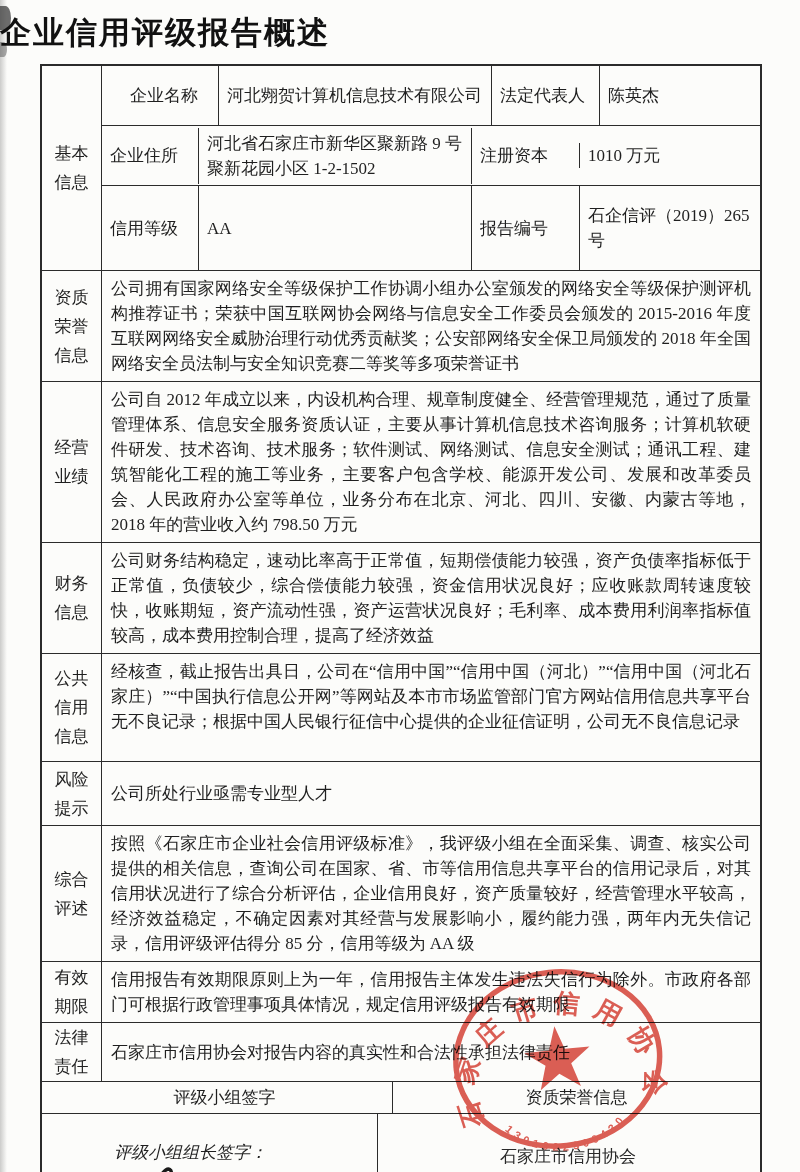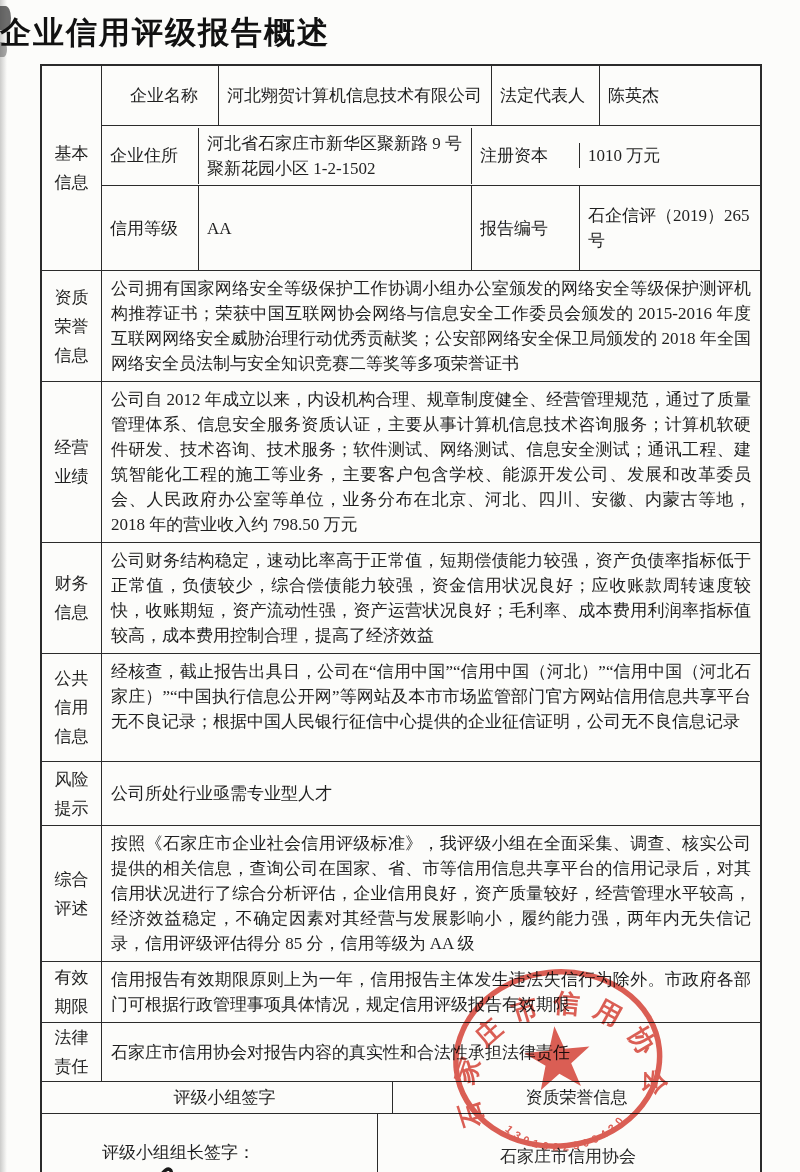--- a/index.html
+++ b/index.html
@@ -53,21 +53,21 @@
   .b-val2{flex:1 1 auto;display:flex;align-items:center;padding:17px 8px;box-sizing:border-box;}
 
   
   .f-header{display:flex;border-top:1.5px solid #2b2b2b;padding-left:15px;}
   .f-h-cell{box-sizing:border-box;text-align:center;padding:3px 0;font-size:17px;}
   .f-h-left{flex:0 0 336px;border-right:1.5px solid #2b2b2b;}
   .f-h-right{flex:1 1 auto;}
   .f-body{display:flex;border-top:1.5px solid #2b2b2b;height:152px;}
   .f-b-left{flex:0 0 336px;border-right:1.5px solid #2b2b2b;position:relative;box-sizing:border-box;}
   .f-b-right{flex:1 1 auto;position:relative;box-sizing:border-box;}
-  .sign-label{position:absolute;left:60px;top:26px;}
+  .sign-label{position:absolute;left:72px;top:26px;font-style:italic;}
   .signature-svg{position:absolute;left:92px;top:44px;}
   .org-name{position:absolute;left:122px;top:30px;color:#2a2a2a;}
 
   .stamp{
     position:absolute;left:450px;top:966px;width:216px;height:190px;
     mix-blend-mode:multiply;opacity:.88;transform:rotate(-6deg);
     pointer-events:none;
   }
 </style>
 </head>

